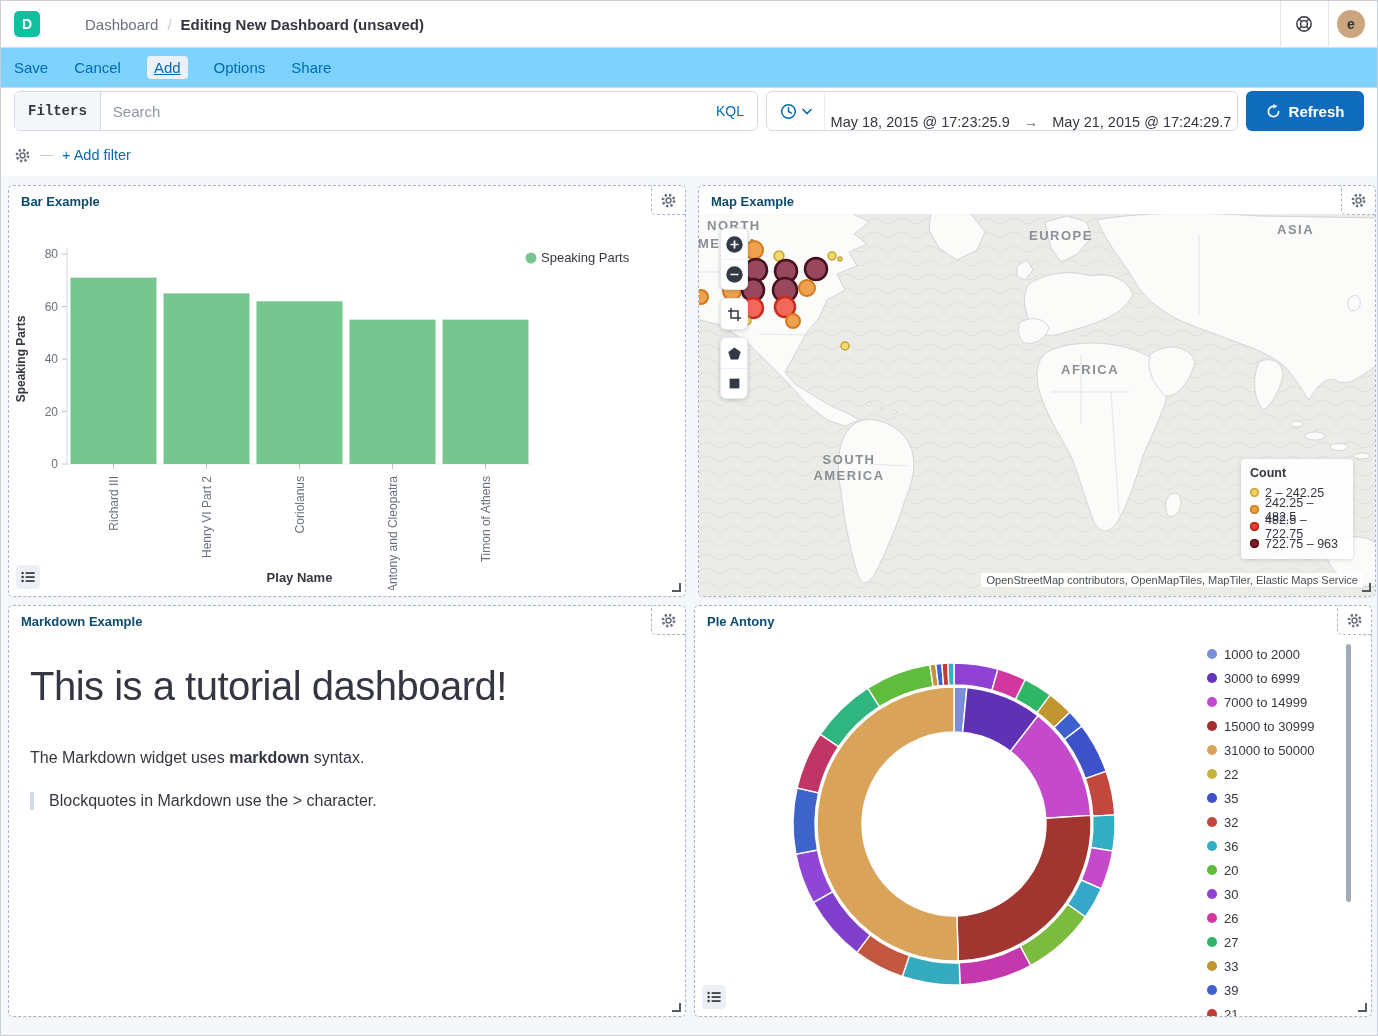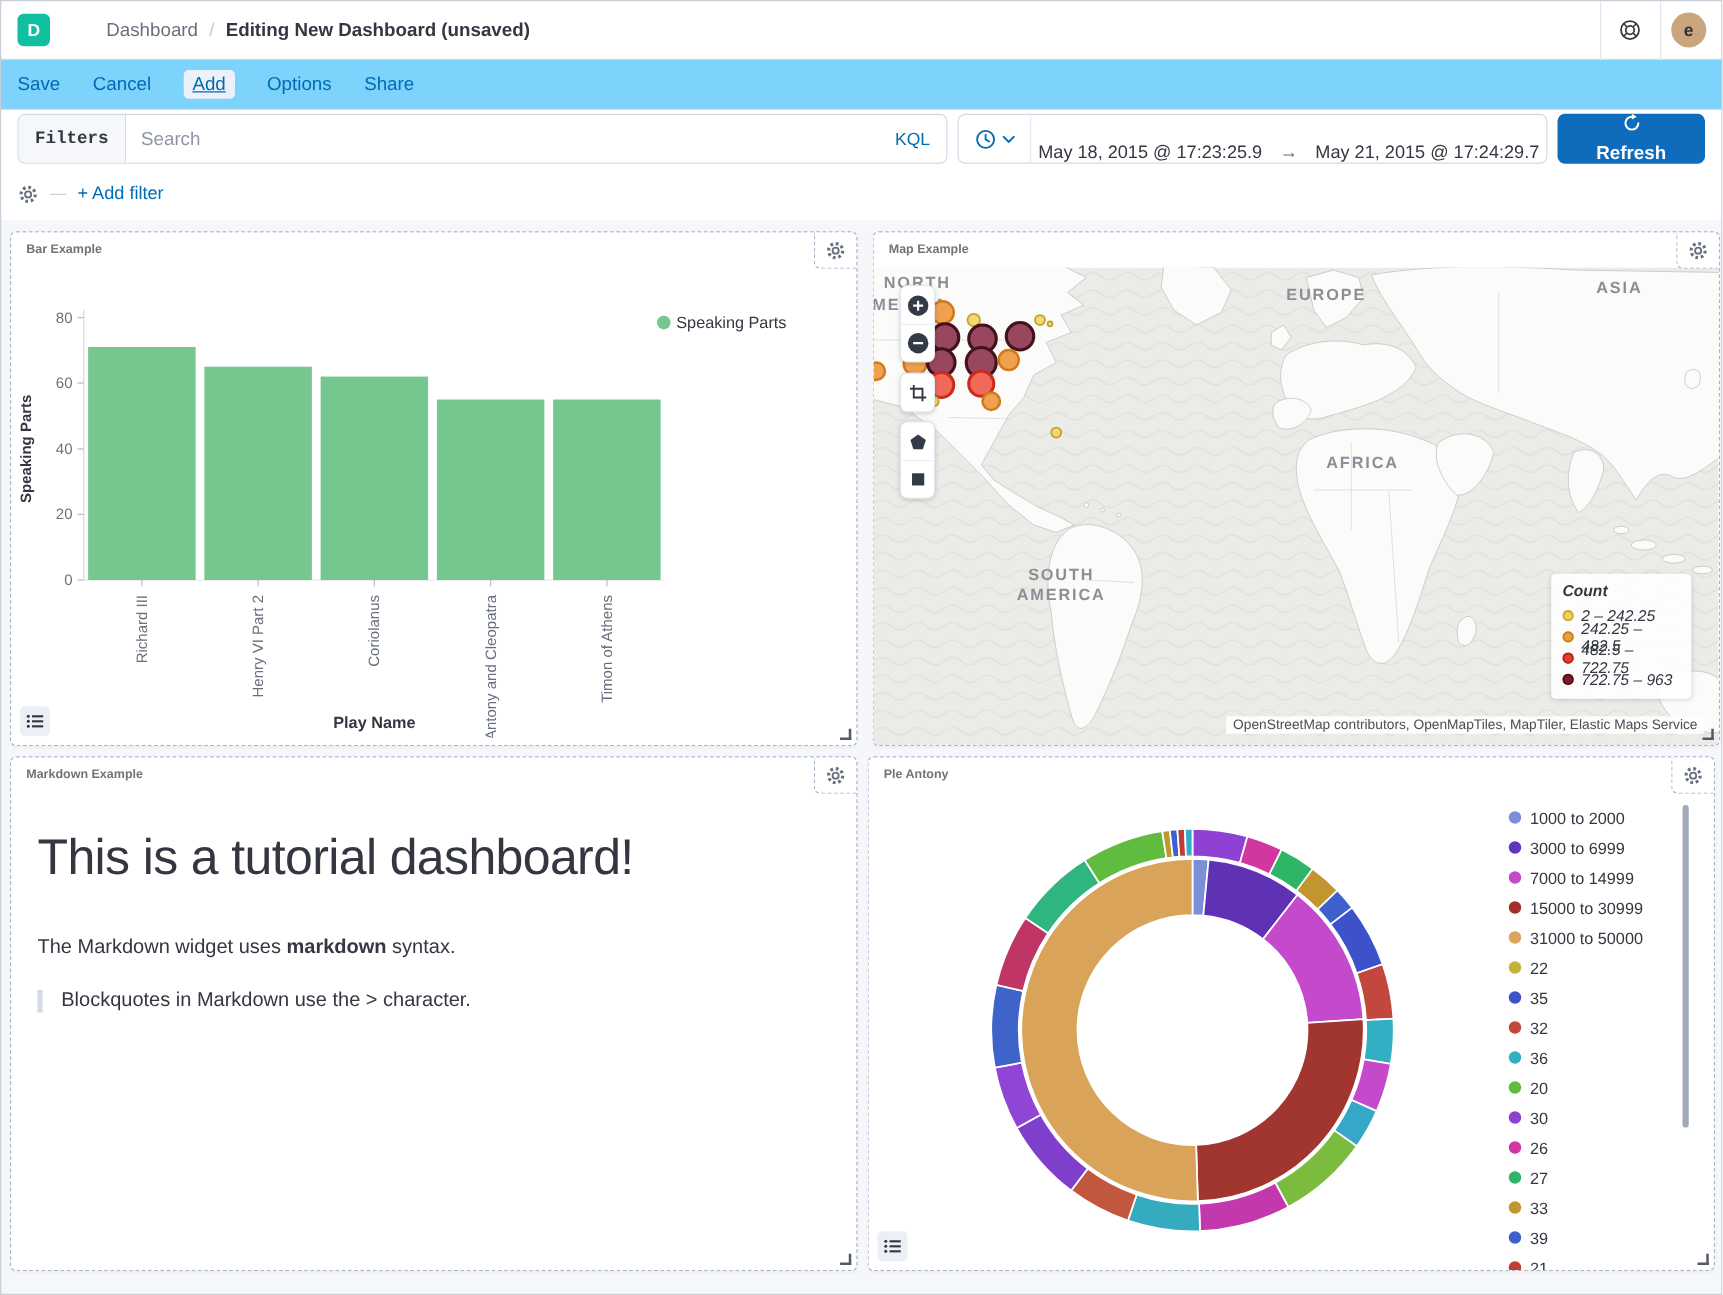--- a/index.html
+++ b/index.html
@@ -28,45 +28,45 @@
   .query-bar { width:744px; border:1px solid #D3DAE6; border-radius:6px; display:flex; align-items:center; background:#fff; }
   .filters-btn { height:100%; padding:0 13px; background:#F5F7FA; border-right:1px solid #D3DAE6; border-radius:5px 0 0 5px; font-weight:700; font-size:14px; color:#343741; display:flex; align-items:center; cursor:pointer;font-family:Liberation Mono, monospace; }
   .search-input { flex:1; border:none; outline:none; padding:0 12px; font-size:15px; font-family:inherit; color:#343741; background:transparent; }
   .search-input::placeholder { color:#8E96A5; }
   .kql { padding-right:13px; color:#006BB4; font-size:14px; cursor:pointer; }
   .datepicker { width:472px; border:1px solid #D3DAE6; border-radius:6px; background:#fff; display:flex; align-items:flex-end; }
   .time-btn { width:58px; height:100%; display:flex; align-items:center; justify-content:center; gap:5px; border-right:1px solid #E8ECF2; cursor:pointer; }
   .dates { flex:1; display:flex; align-items:center; justify-content:center; gap:14px; font-size:14.5px; color:#343741; }
   .date-txt { cursor:pointer; }
   .range-sep { color:#69707D; }
-  .refresh-btn { width:118px; height:40px; background:#0F6CBD; border:none; border-radius:6px; color:#fff; font-size:15px; font-weight:600; font-family:inherit; display:flex; align-items:center; justify-content:center; gap:8px; cursor:pointer;flex-direction:column; }
+  .refresh-btn { width:118px; height:40px; background:#0F6CBD; border:none; border-radius:6px; color:#fff; font-size:15px; font-weight:600; font-family:inherit; display:flex; align-items:center; justify-content:center; gap:8px; cursor:pointer; }
   .filter-actions { position:absolute; left:14px; top:144px; height:22px; display:flex; align-items:center; gap:9px; z-index:10; }
   .mini-dash { width:13px; height:0; border-top:1px solid #C9CFD8; }
   .add-filter { color:#006BB4; font-size:14.5px; cursor:pointer; }
 
   
   .dash-bg { position:absolute; left:0; top:176px; right:0; bottom:0; background:#F5F7FA; }
   .panel { position:absolute; background:#fff; border:1px dashed #A9B4C9; border-radius:5px; overflow:hidden; box-shadow:0 1px 2px rgba(0,0,0,0.04); }
-  .panel-title { position:absolute; left:0; top:0; right:34px; height:28px; padding:8px 12px 0; font-size:10px; font-weight:700; color:#737373; white-space:nowrap; }
+  .panel-title { position:absolute; left:0; top:0; right:34px; height:28px; padding:8px 12px 0; font-size:13px; font-weight:700; color:#0c4a6e; white-space:nowrap; }
   .gear-btn { position:absolute; top:0; right:0; width:34px; height:29px; border-left:1px dashed #A9B4C9; border-bottom:1px dashed #A9B4C9; border-radius:0 5px 0 5px; background:#fff; display:flex; align-items:center; justify-content:center; cursor:pointer; z-index:6; }
   .resize-handle { position:absolute; right:4px; bottom:4px; width:9px; height:9px; border-right:2px solid #535966; border-bottom:2px solid #535966; cursor:nwse-resize; z-index:7; }
   .list-btn { position:absolute; left:7px; bottom:7px; width:24px; height:24px; background:#ECEFF5; border-radius:4px; display:flex; align-items:center; justify-content:center; cursor:pointer; z-index:7; }
 
   #panel-bar      { left:8px;   top:185px; width:678px; height:412px; }
   #panel-map      { left:698px; top:185px; width:678px; height:412px; }
   #panel-markdown { left:8px;   top:605px; width:678px; height:412px; }
   #panel-pie      { left:694px; top:605px; width:678px; height:412px; }
 
   .chart-svg { position:absolute; left:0; top:28px; }
 
   
   .map-ctrl-group { position:absolute; left:21px; width:28px; background:#fff; border:1px solid #E3E8EE; border-radius:6px; box-shadow:0 1px 4px rgba(0,0,0,0.18); overflow:hidden; z-index:5; }
   .map-ctrl-btn { width:100%; height:30px; display:flex; align-items:center; justify-content:center; background:#fff; cursor:pointer; }
   .map-ctrl-btn + .map-ctrl-btn { border-top:1px solid #EDF0F4; }
-  .map-legend { position:absolute; right:22px; bottom:37px; width:112px; background:rgba(255,255,255,0.9); border-radius:4px; box-shadow:0 1px 4px rgba(0,0,0,0.15); padding:7px 9px; z-index:5;font-style:italic; }
+  .map-legend { position:absolute; right:22px; bottom:37px; width:112px; background:rgba(255,255,255,0.9); border-radius:4px; box-shadow:0 1px 4px rgba(0,0,0,0.15); padding:7px 9px; z-index:5; }
   .map-legend-title { font-size:12.5px; font-weight:700; color:#343741; margin-bottom:4px; }
   .map-legend-row { display:flex; align-items:center; gap:6px; font-size:12.5px; color:#343741; height:17px; }
   .map-legend-dot { width:9px; height:9px; border-radius:50%; flex:none; }
   .map-attrib { position:absolute; right:12px; bottom:9px; background:rgba(255,255,255,0.87); padding:1px 5px; font-size:11px; color:#4A4F57; z-index:5; }
 
   
   .md-body { position:absolute; left:0; top:28px; right:0; padding:16px 21px; }
   .md-h1 { font-size:40px; font-weight:400; letter-spacing:-0.5px; color:#343741; margin-top:14px; }
   .md-p { font-size:16px; color:#343741; margin-top:40px; }
   .md-quote { margin-top:25px; border-left:4px solid #D3DAE6; padding-left:15px; font-size:16px; color:#343741; }

